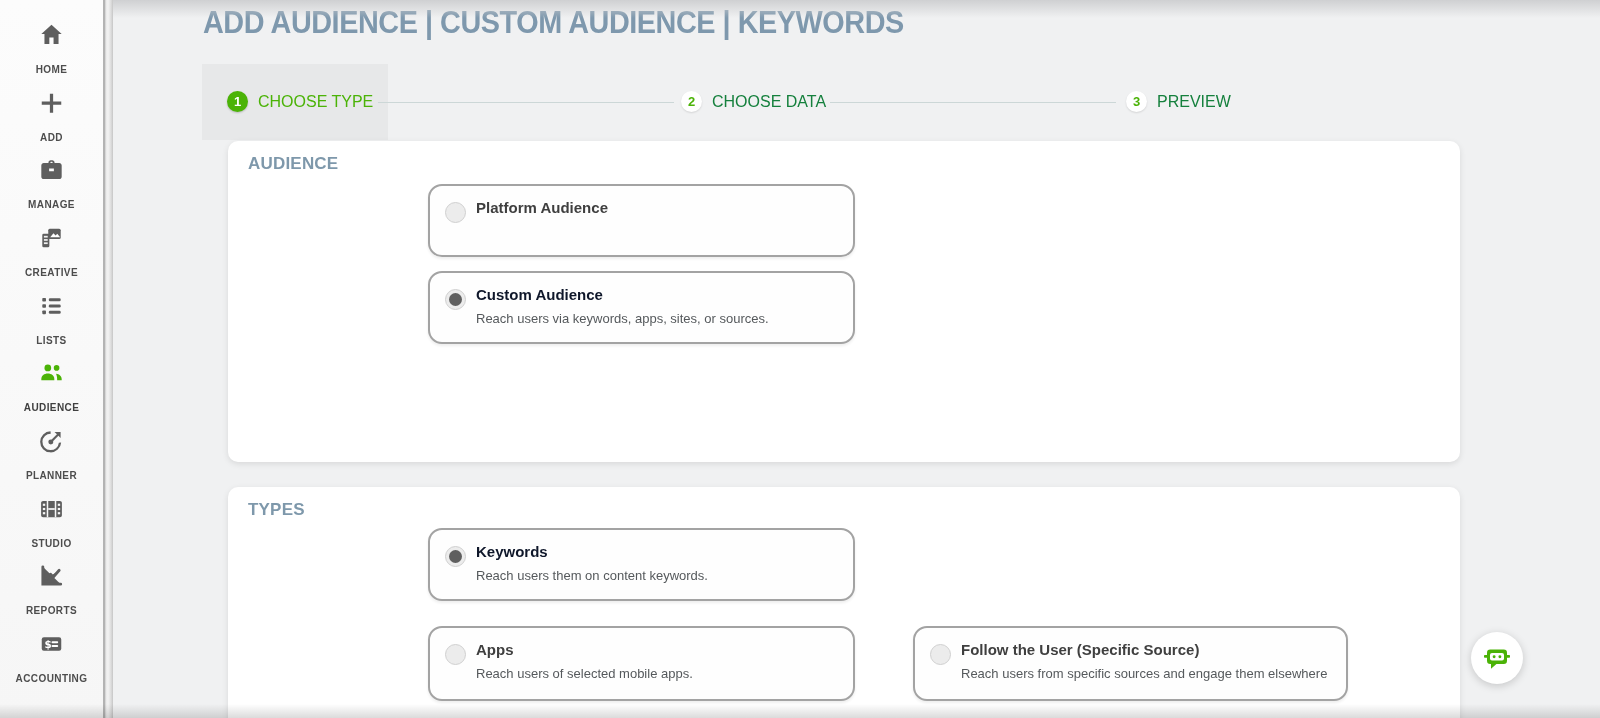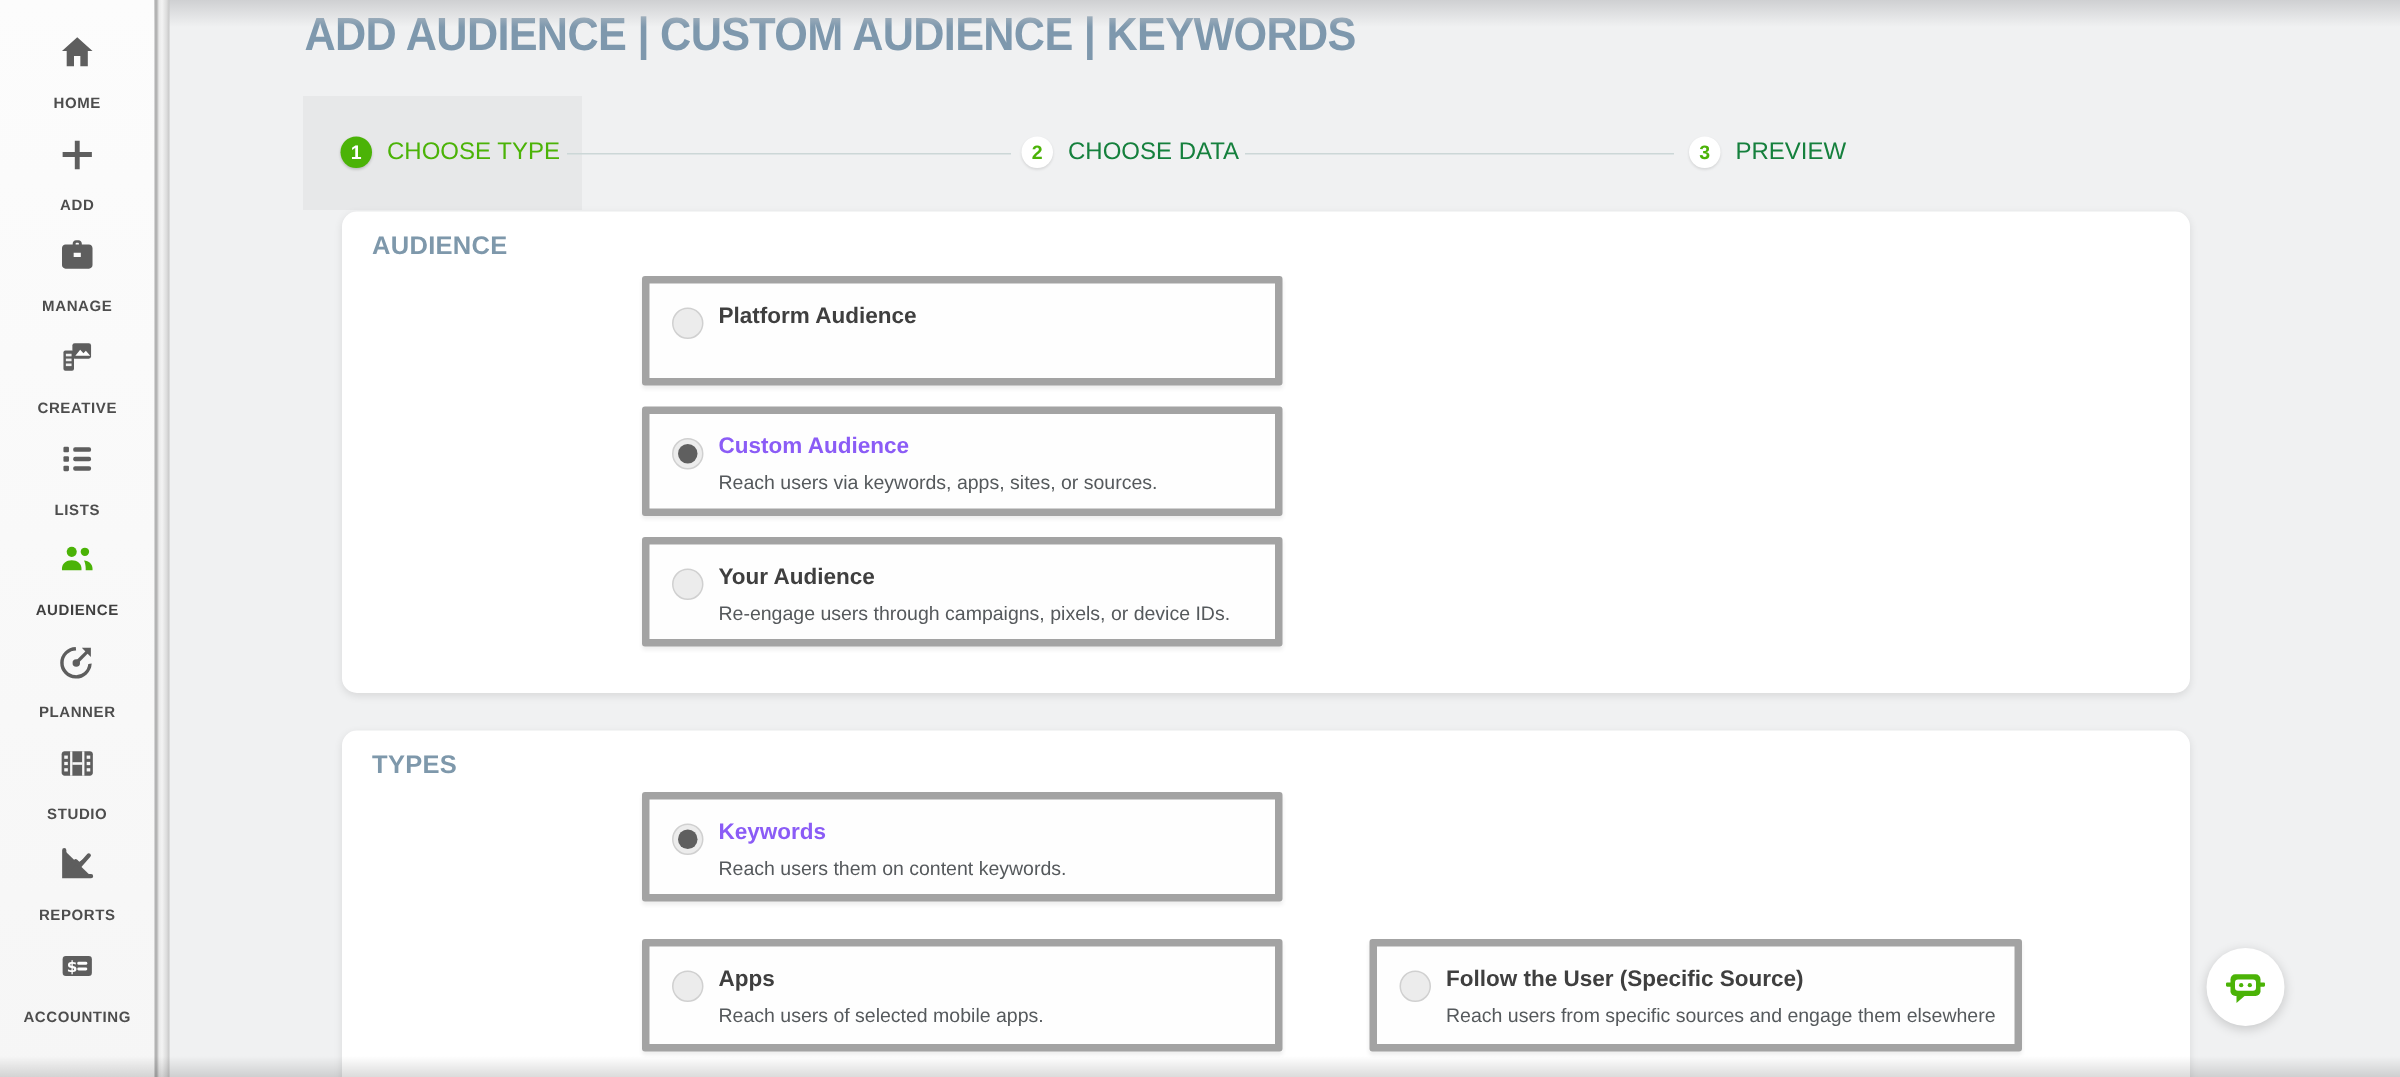--- a/index.html
+++ b/index.html
@@ -46,28 +46,28 @@
 
   
   .section { position:absolute; left:115px; width:1232px; background:#ffffff; border-radius:10px;
     box-shadow:0 2px 6px rgba(0,0,0,.10); }
   .section.audience { top:141px; height:321px; }
   .section.types { top:487px; height:262px; }
   .section-title { position:absolute; left:20px; top:13px; font-size:17px; font-weight:600;
     color:#7e98ab; letter-spacing:.2px; }
 
   
-  .opt { position:absolute; background:#fefefe; border:5px solid #a3a3a3; border-radius:2px;
+  .opt { position:absolute; background:#fefefe; border:2px solid #a3a3a3; border-radius:14px;
     box-shadow:0 2px 3px rgba(0,0,0,.07); cursor:pointer; }
   .opt .radio { position:absolute; left:15px; top:16px; width:21px; height:21px; border-radius:50%;
     background:#ececec; border:1px solid #d0d0d0; }
   .opt .radio.checked::after { content:""; position:absolute; left:3px; top:3px; width:13px; height:13px;
     border-radius:50%; background:#5f5f5f; }
   .opt .t { position:absolute; left:46px; top:13px; font-size:15px; font-weight:700; color:#3f3f3f; white-space:nowrap; }
-  .opt .t.green { color:#8b5cf6; }
+  .opt .t.green { color:#0f172a; }
   .opt .d { position:absolute; left:46px; top:38px; font-size:13px; color:#55595c; white-space:nowrap; }
 
   
   .opt.a1 { left:200px; top:43px;  width:427px; height:73px; }
   .opt.a2 { left:200px; top:130px; width:427px; height:73px; }
   .opt.a3 { left:200px; top:217px; width:427px; height:73px; }
   
   .opt.t1 { left:200px; top:41px;  width:427px; height:73px; }
   .opt.t2 { left:685px; top:41px;  width:435px; height:73px; }
   .opt.t3 { left:200px; top:139px; width:427px; height:75px; }
@@ -241,25 +241,20 @@
       <span class="radio"></span>
       <span class="t">Platform Audience</span>
     </div>
 
     <div class="opt a2">
       <span class="radio checked"></span>
       <span class="t green">Custom Audience</span>
       <span class="d">Reach users via keywords, apps, sites, or sources.</span>
     </div>
 
-    <div class="opt a3">
-      <span class="radio"></span>
-      <span class="t">Your Audience</span>
-      <span class="d">Re-engage users through campaigns, pixels, or device IDs.</span>
-    </div>
   </section>
 
   <section class="section types">
     <div class="section-title">TYPES</div>
 
     <div class="opt t1">
       <span class="radio checked"></span>
       <span class="t green">Keywords</span>
       <span class="d">Reach users them on content keywords.</span>
     </div>

